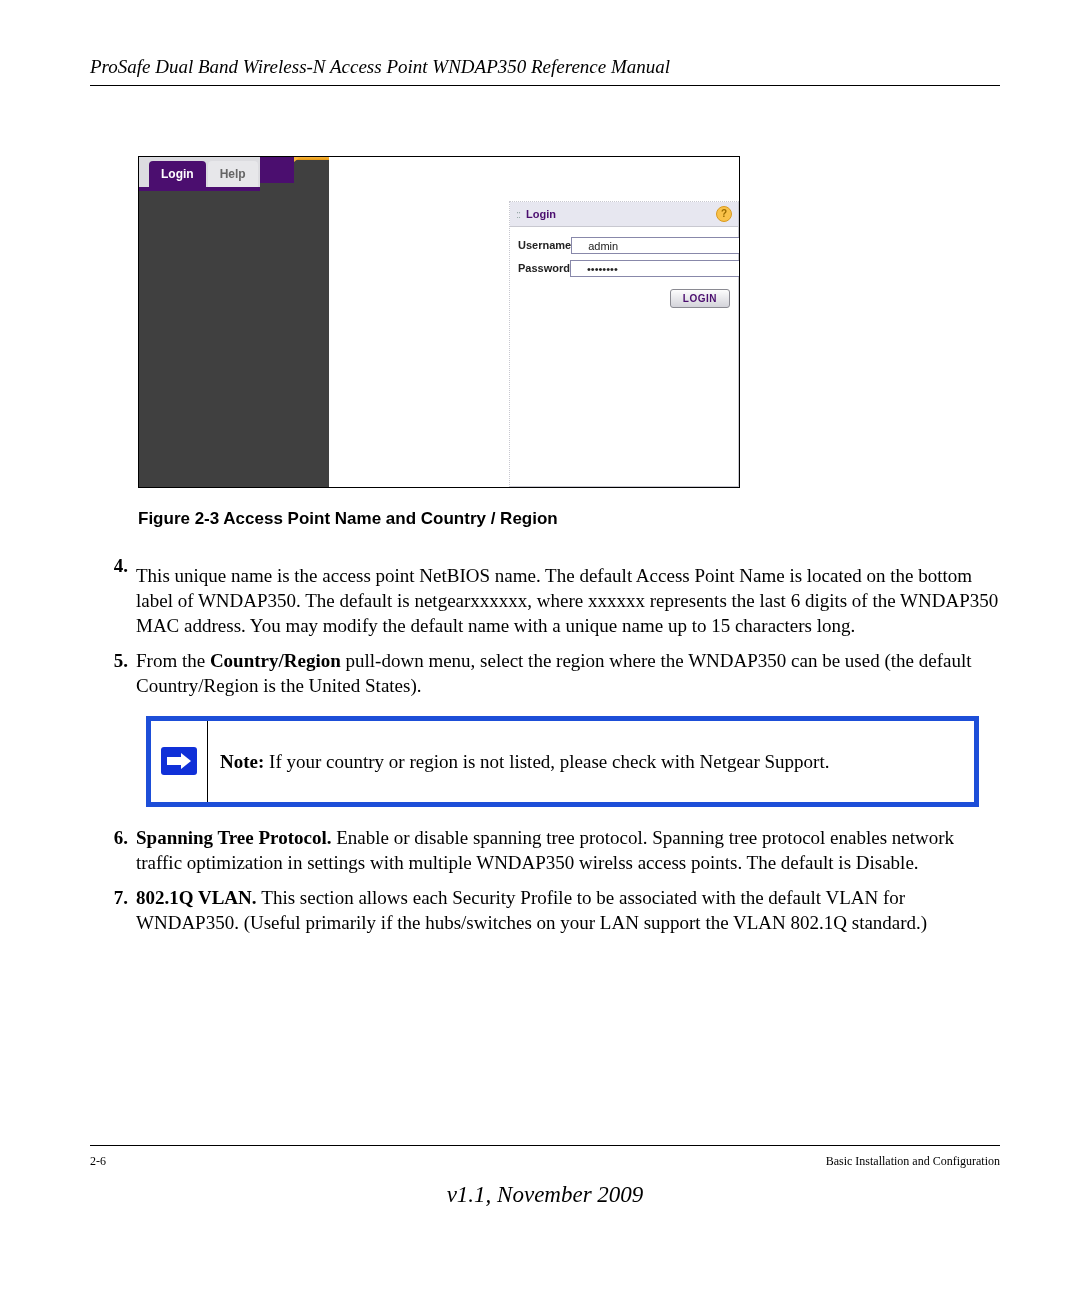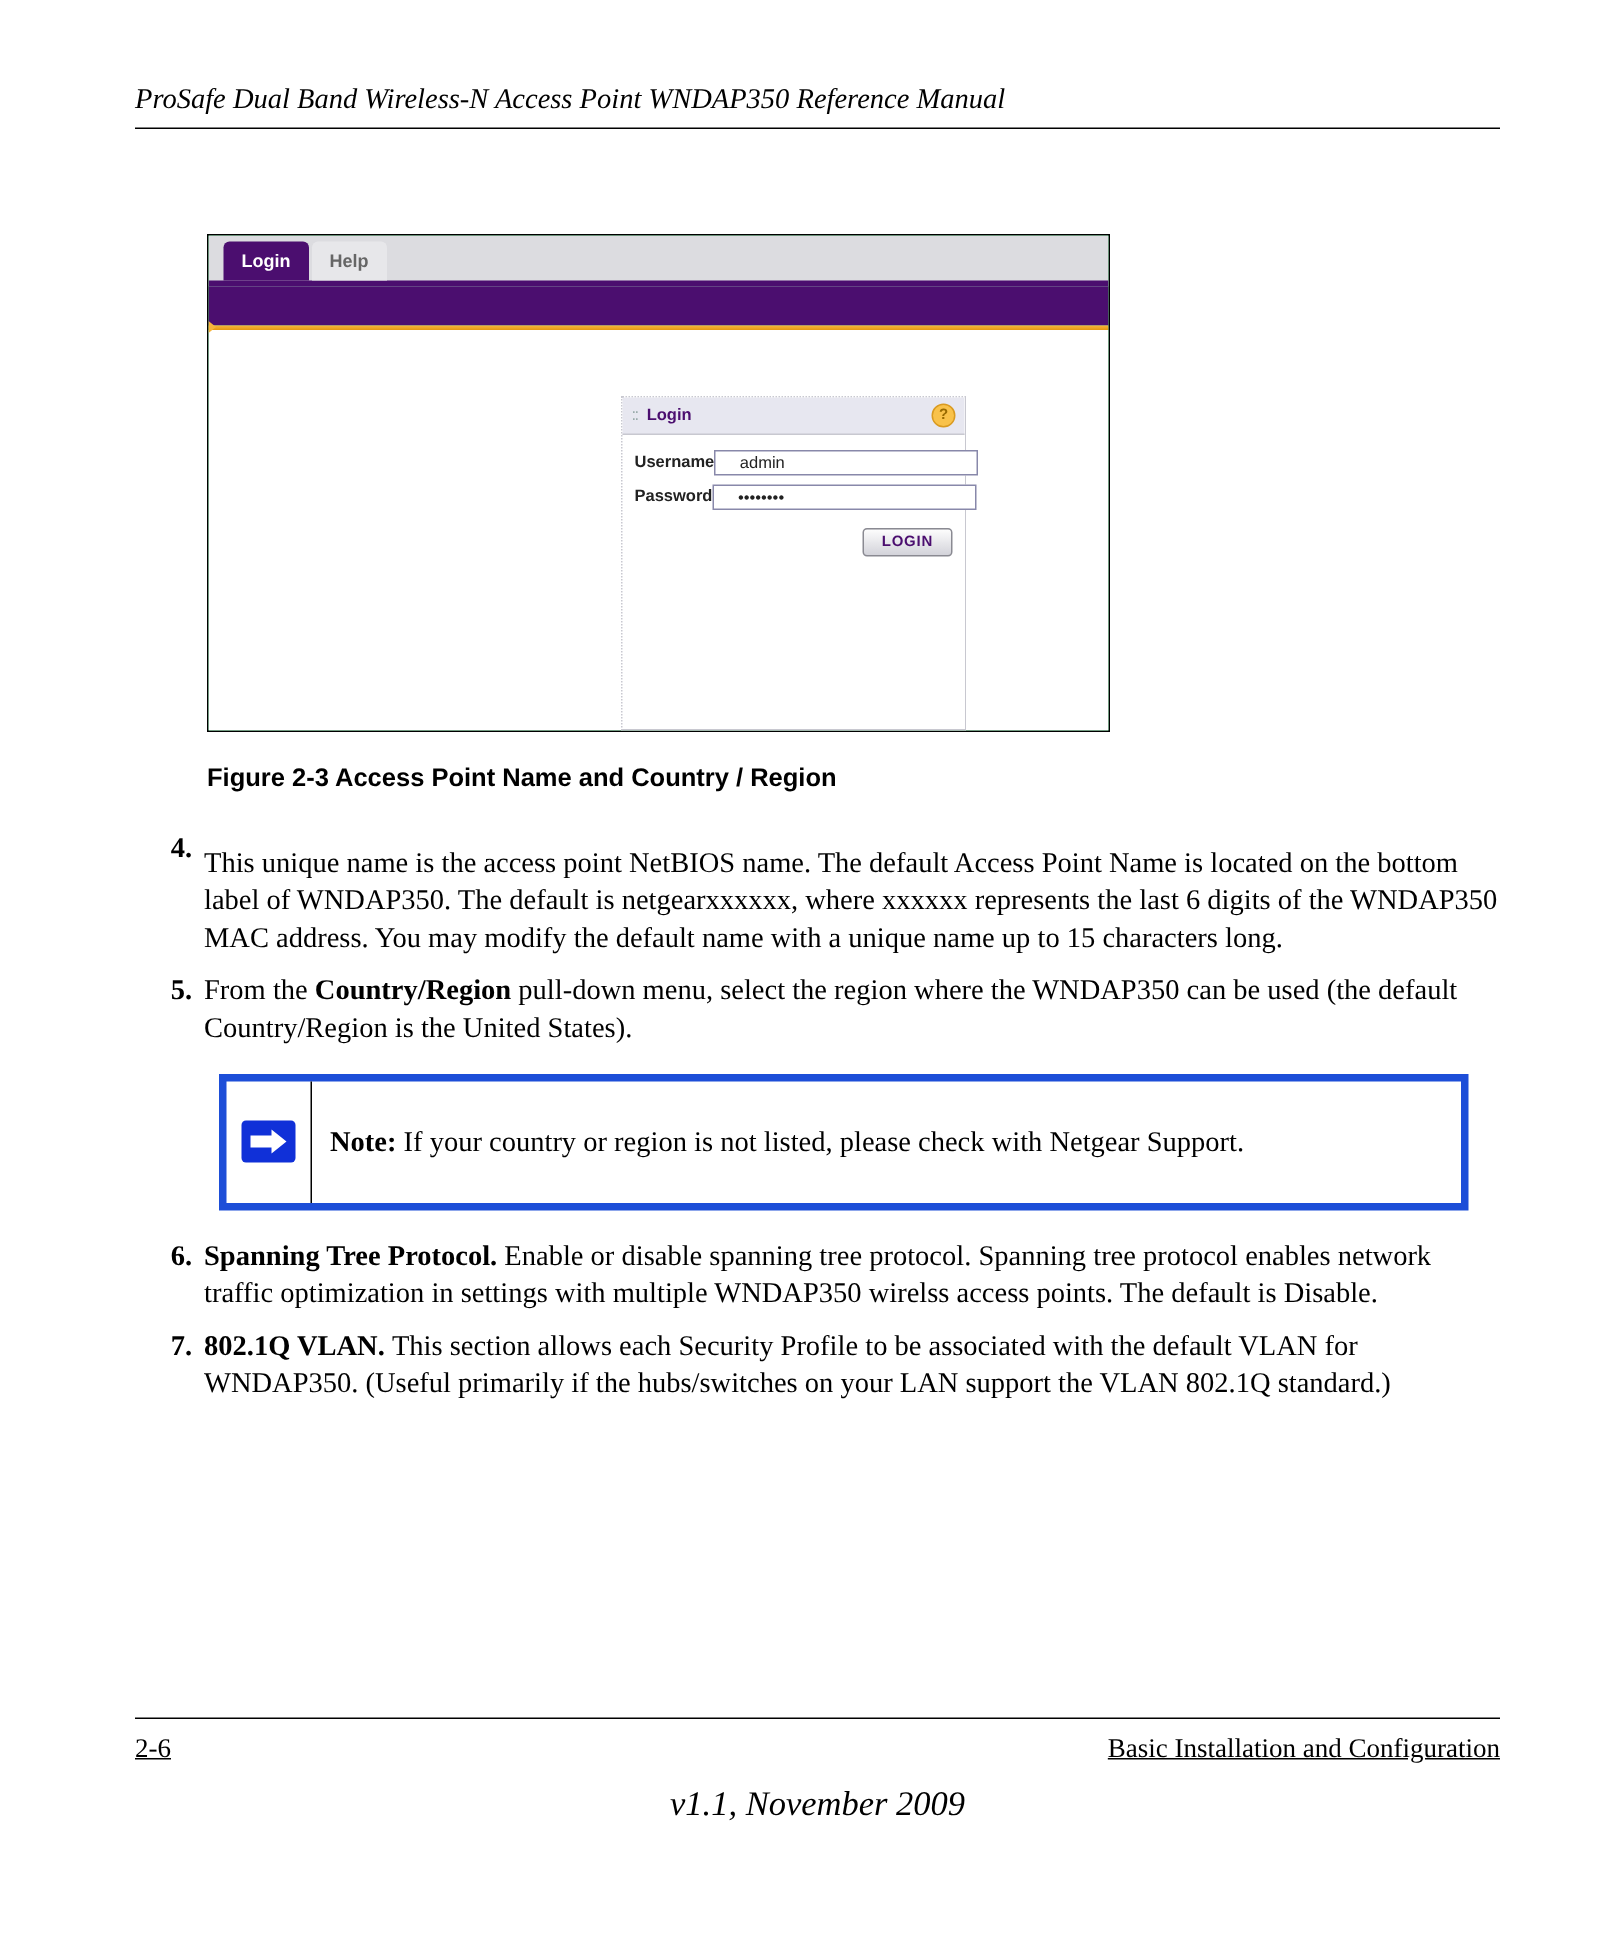--- a/index.html
+++ b/index.html
@@ -18,23 +18,23 @@
     padding-bottom: 6px;
     border-bottom: 1px solid #000;
     margin-bottom: 70px;
   }
   .screenshot-frame {
     margin-left: 48px;
     margin-bottom: 20px;
     width: 600px;
     border: 1px solid #000;
     height: 330px;
-    background: #86efac;
-    display: flex;
-    flex-direction: column;
+    background: #404040;
+    display: flex;
+    flex-direction: row;
     overflow: hidden;
   }
   .tabrow {
     background: #dcdce0;
     display: flex;
     align-items: flex-end;
     height: 30px;
     padding-left: 10px;
     font-family: Arial, Helvetica, sans-serif;
     font-size: 12px;
@@ -135,21 +135,21 @@
     display: flex; align-items: center; justify-content: center;
     padding: 10px 0;
   }
   .note-icon {
     width: 36px; height: 28px; background: #1030d8; border-radius: 3px;
     display: flex; align-items: center; justify-content: center;
   }
   .note-icon svg { width: 26px; height: 18px; }
   .note-text-cell { flex:1; padding: 28px 12px; font-size: 19px; }
   .footer-rule { border-top: 1px solid #000; margin-top: 210px; padding-top: 8px; }
-  .footer-row { display: flex; justify-content: space-between; font-size: 18px; text-decoration: underline;}
+  .footer-row { display: flex; justify-content: space-between; font-size: 12px;}
   .footer-version { text-align: center; font-style: italic; font-size: 23px; margin-top: 10px;}
 </style>
 </head>
 <body>
 
 <div class="header-title">ProSafe Dual Band Wireless-N Access Point WNDAP350 Reference Manual</div>
 
 <div class="screenshot-frame">
   <div class="tabrow">
     <div class="tab active">Login</div>

